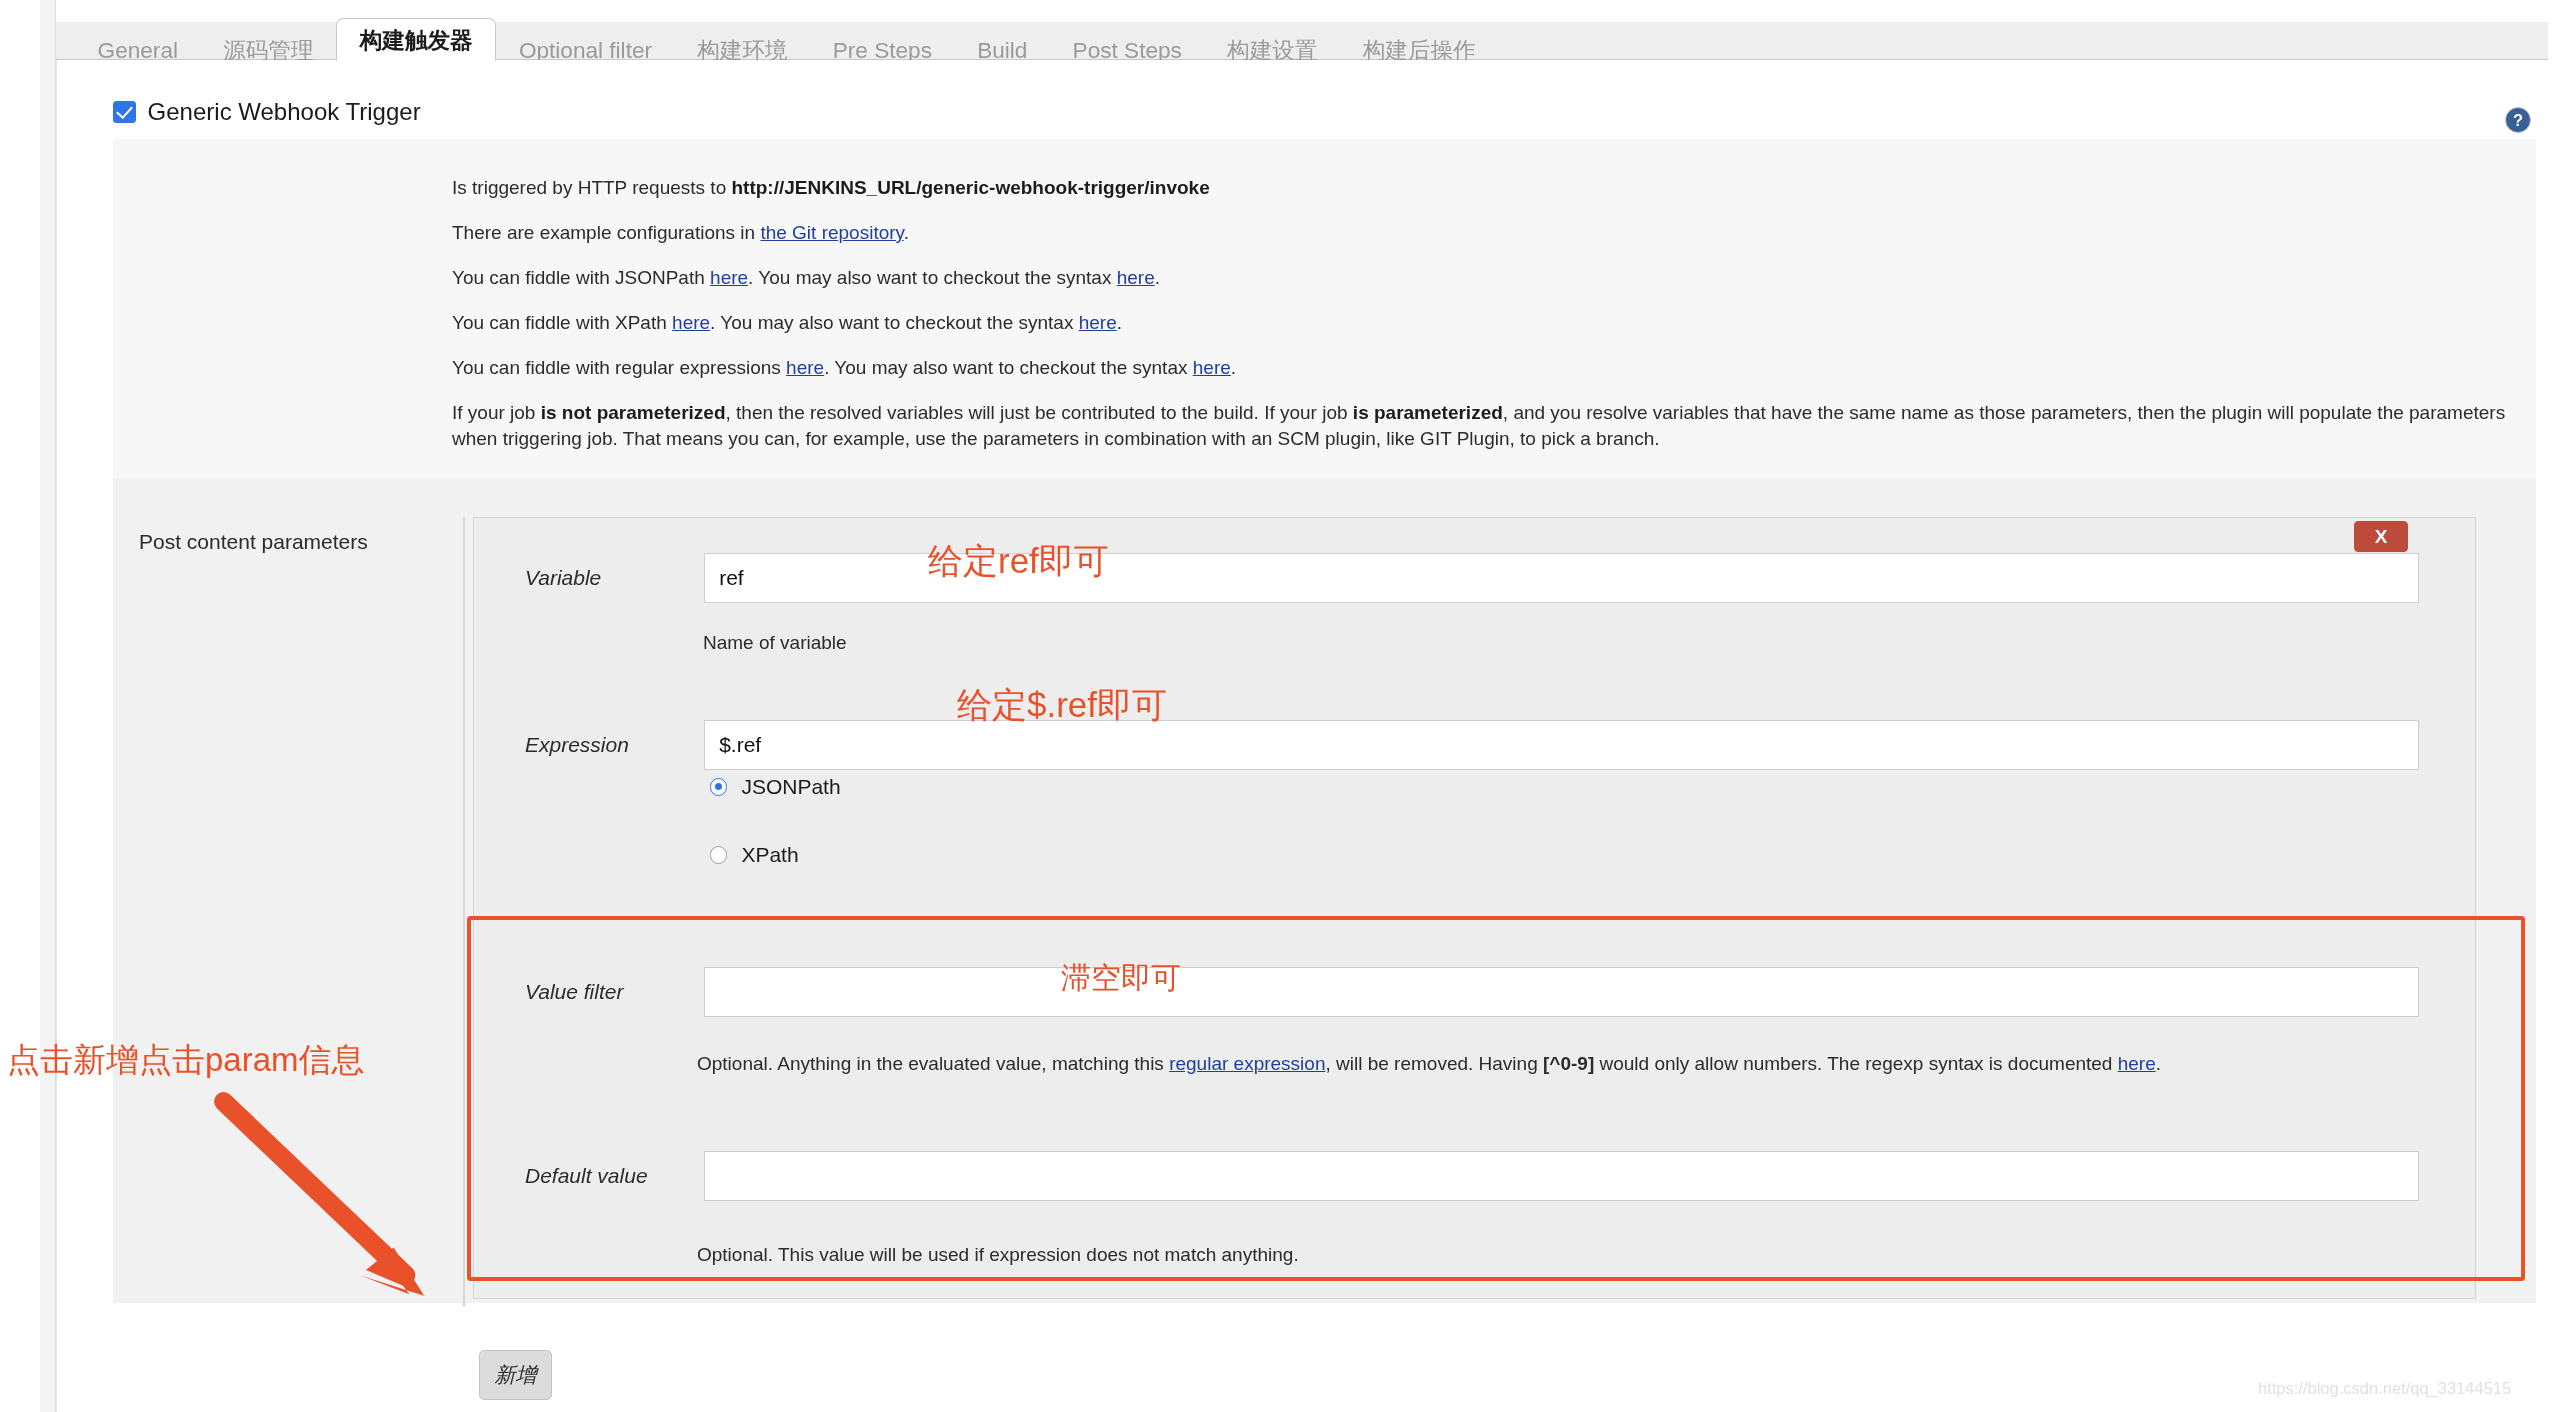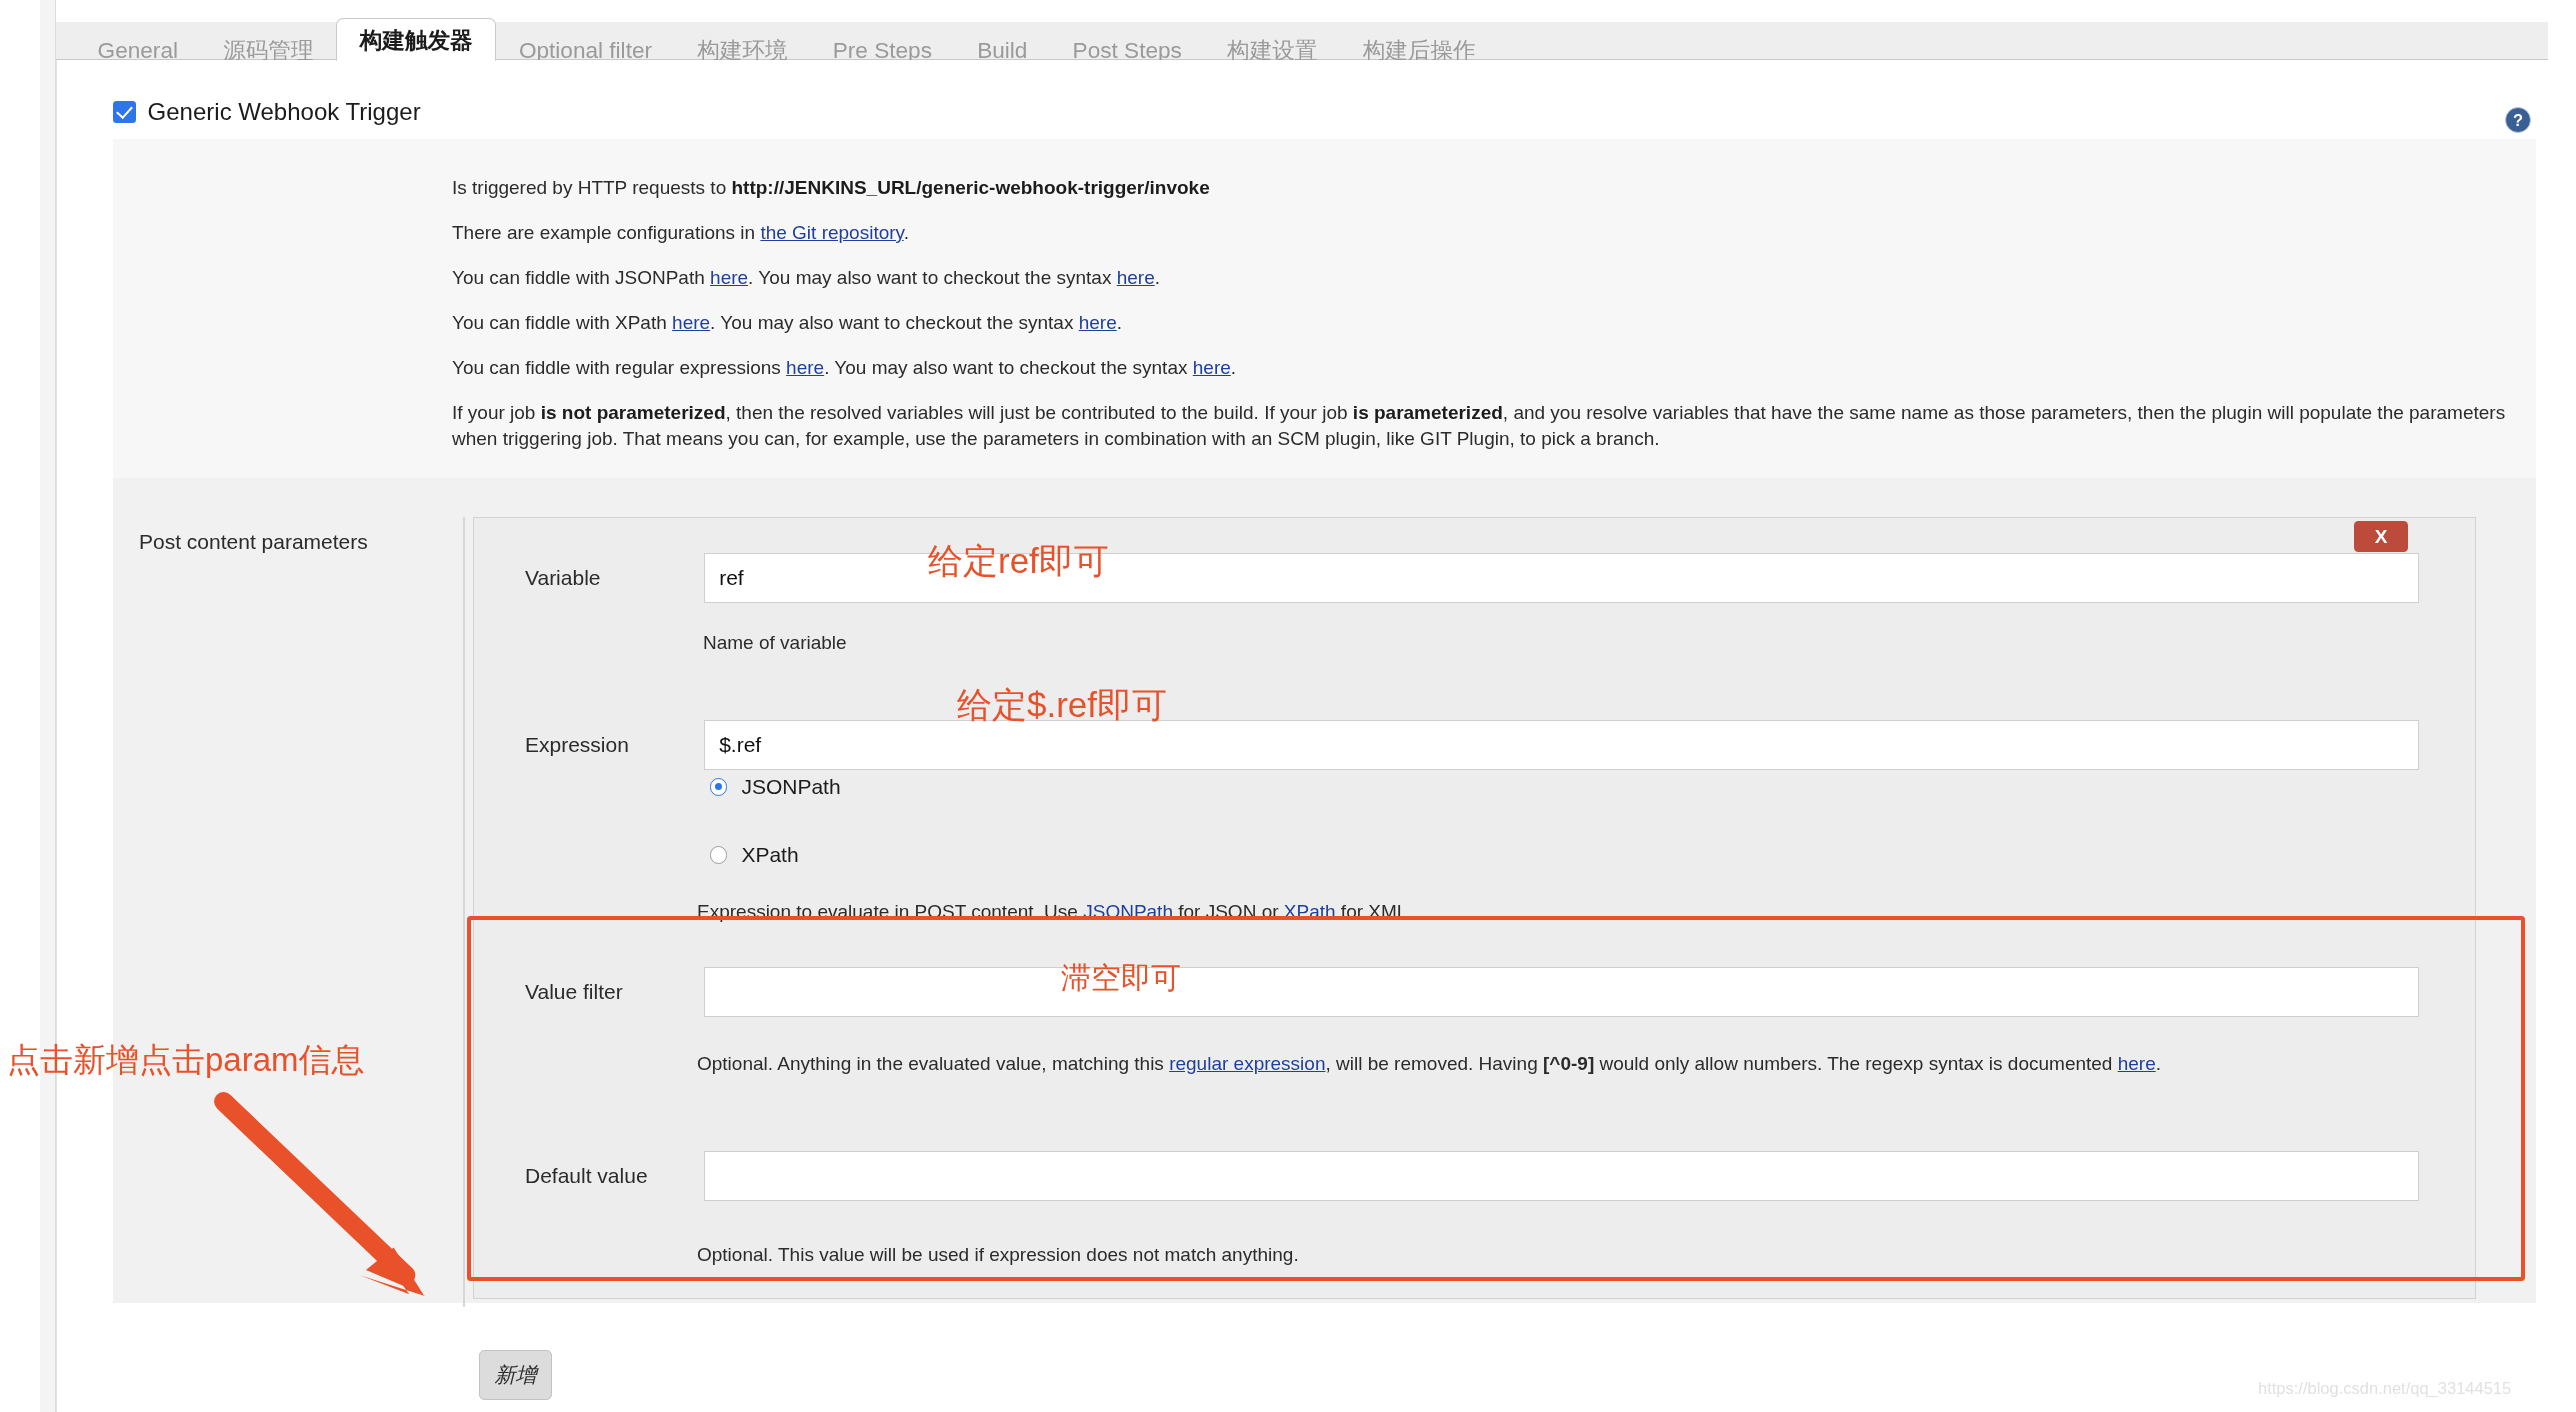--- a/index.html
+++ b/index.html
@@ -134,21 +134,21 @@
     position: absolute; left: 2354px; top: 521px;
     width: 54px; height: 31px; border-radius: 4.3px;
     background: #bd4b3b; color: #ffffff;
     font-size: 19px; font-weight: bold;
     display:flex; align-items:center; justify-content:center;
     cursor: pointer; z-index: 8;
   }
 
   
   .frow { position: absolute; display: flex; align-items: center; }
-  .flabel { font-size: 21px; color: #2b2b2b; text-align: left; }
+  .flabel { font-size: 21px; color: #2b2b2b; text-align: left; font-style: italic; }
   .finput {
     background: #ffffff; border: 0.9px solid #cfcfcf; border-radius: 0;
     font-size: 21px; color: #111111;
     padding: 12px 14px;
     font-family: "Liberation Sans", sans-serif;
     outline: none;
   }
   .fhint { font-size: 19px; color: #2b2b2b; line-height: 26px; }
 
   .radio-row { position:absolute; display:flex; align-items:center; gap:14px; cursor:pointer; }
@@ -270,23 +270,20 @@
 
   <div class="radio-row" style="left:710px; top:775px;">
     <div class="radio sel"></div>
     <div class="radio-label">JSONPath</div>
   </div>
   <div class="radio-row" style="left:710px; top:843px;">
     <div class="radio"></div>
     <div class="radio-label">XPath</div>
   </div>
 
-  <div class="fhint" style="position:absolute; left:697px; top:899px; width:1650px;">
-    <span>Expression to evaluate in POST content. Use </span><a class="lnk">JSONPath</a><span> for JSON or </span><a class="lnk">XPath</a><span> for XML.</span>
-  </div>
 
   <div class="frow" style="left:525px; top:967px; width:1937px;">
     <div class="flabel" style="width:174px;">Value filter</div>
     <input class="finput" style="width: 1715px; height: 50px; margin-left: 5.2px;" value="">
   </div>
   <div class="fhint" style="position:absolute; left:697px; top:1051px; width:1754px;">
     <span>Optional. Anything in the evaluated value, matching this </span><a class="lnk">regular expression</a><span>, will be removed. Having </span><b>[^0-9]</b><span> would only allow numbers. The regexp syntax is documented </span><a class="lnk">here</a><span>.</span>
   </div>
 
   <div class="frow" style="left:525px; top:1151px; width:1937px;">

